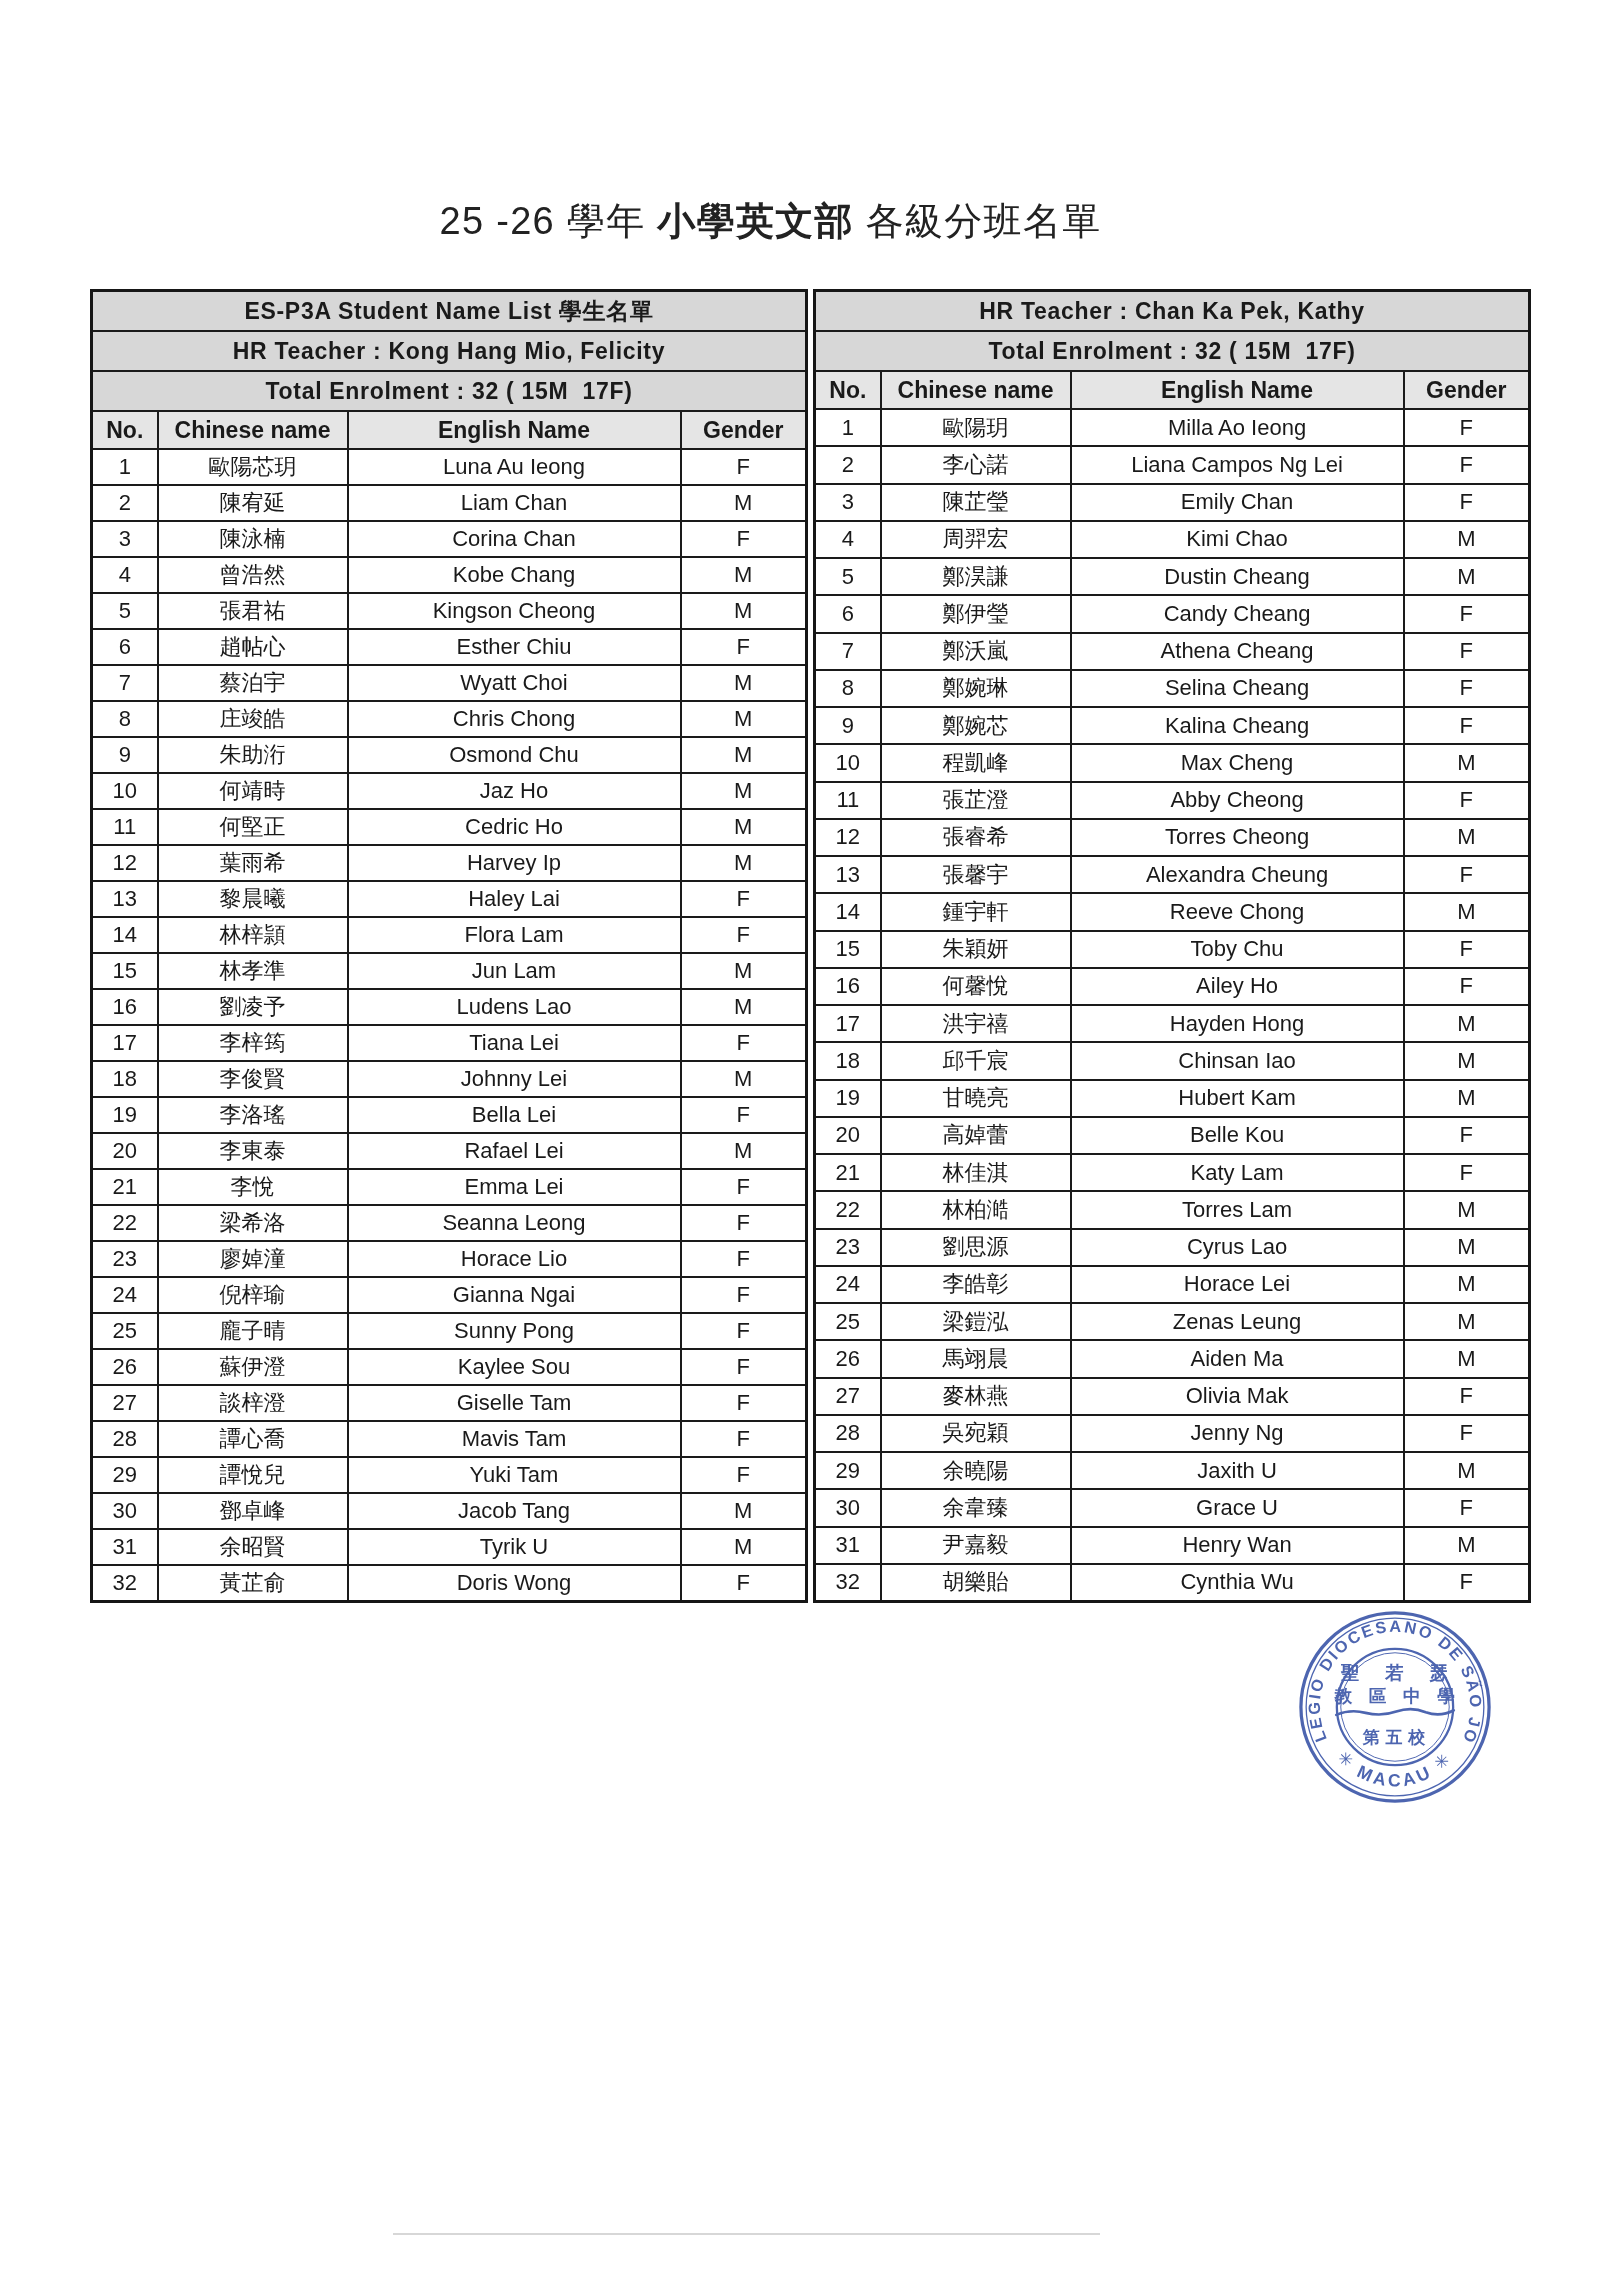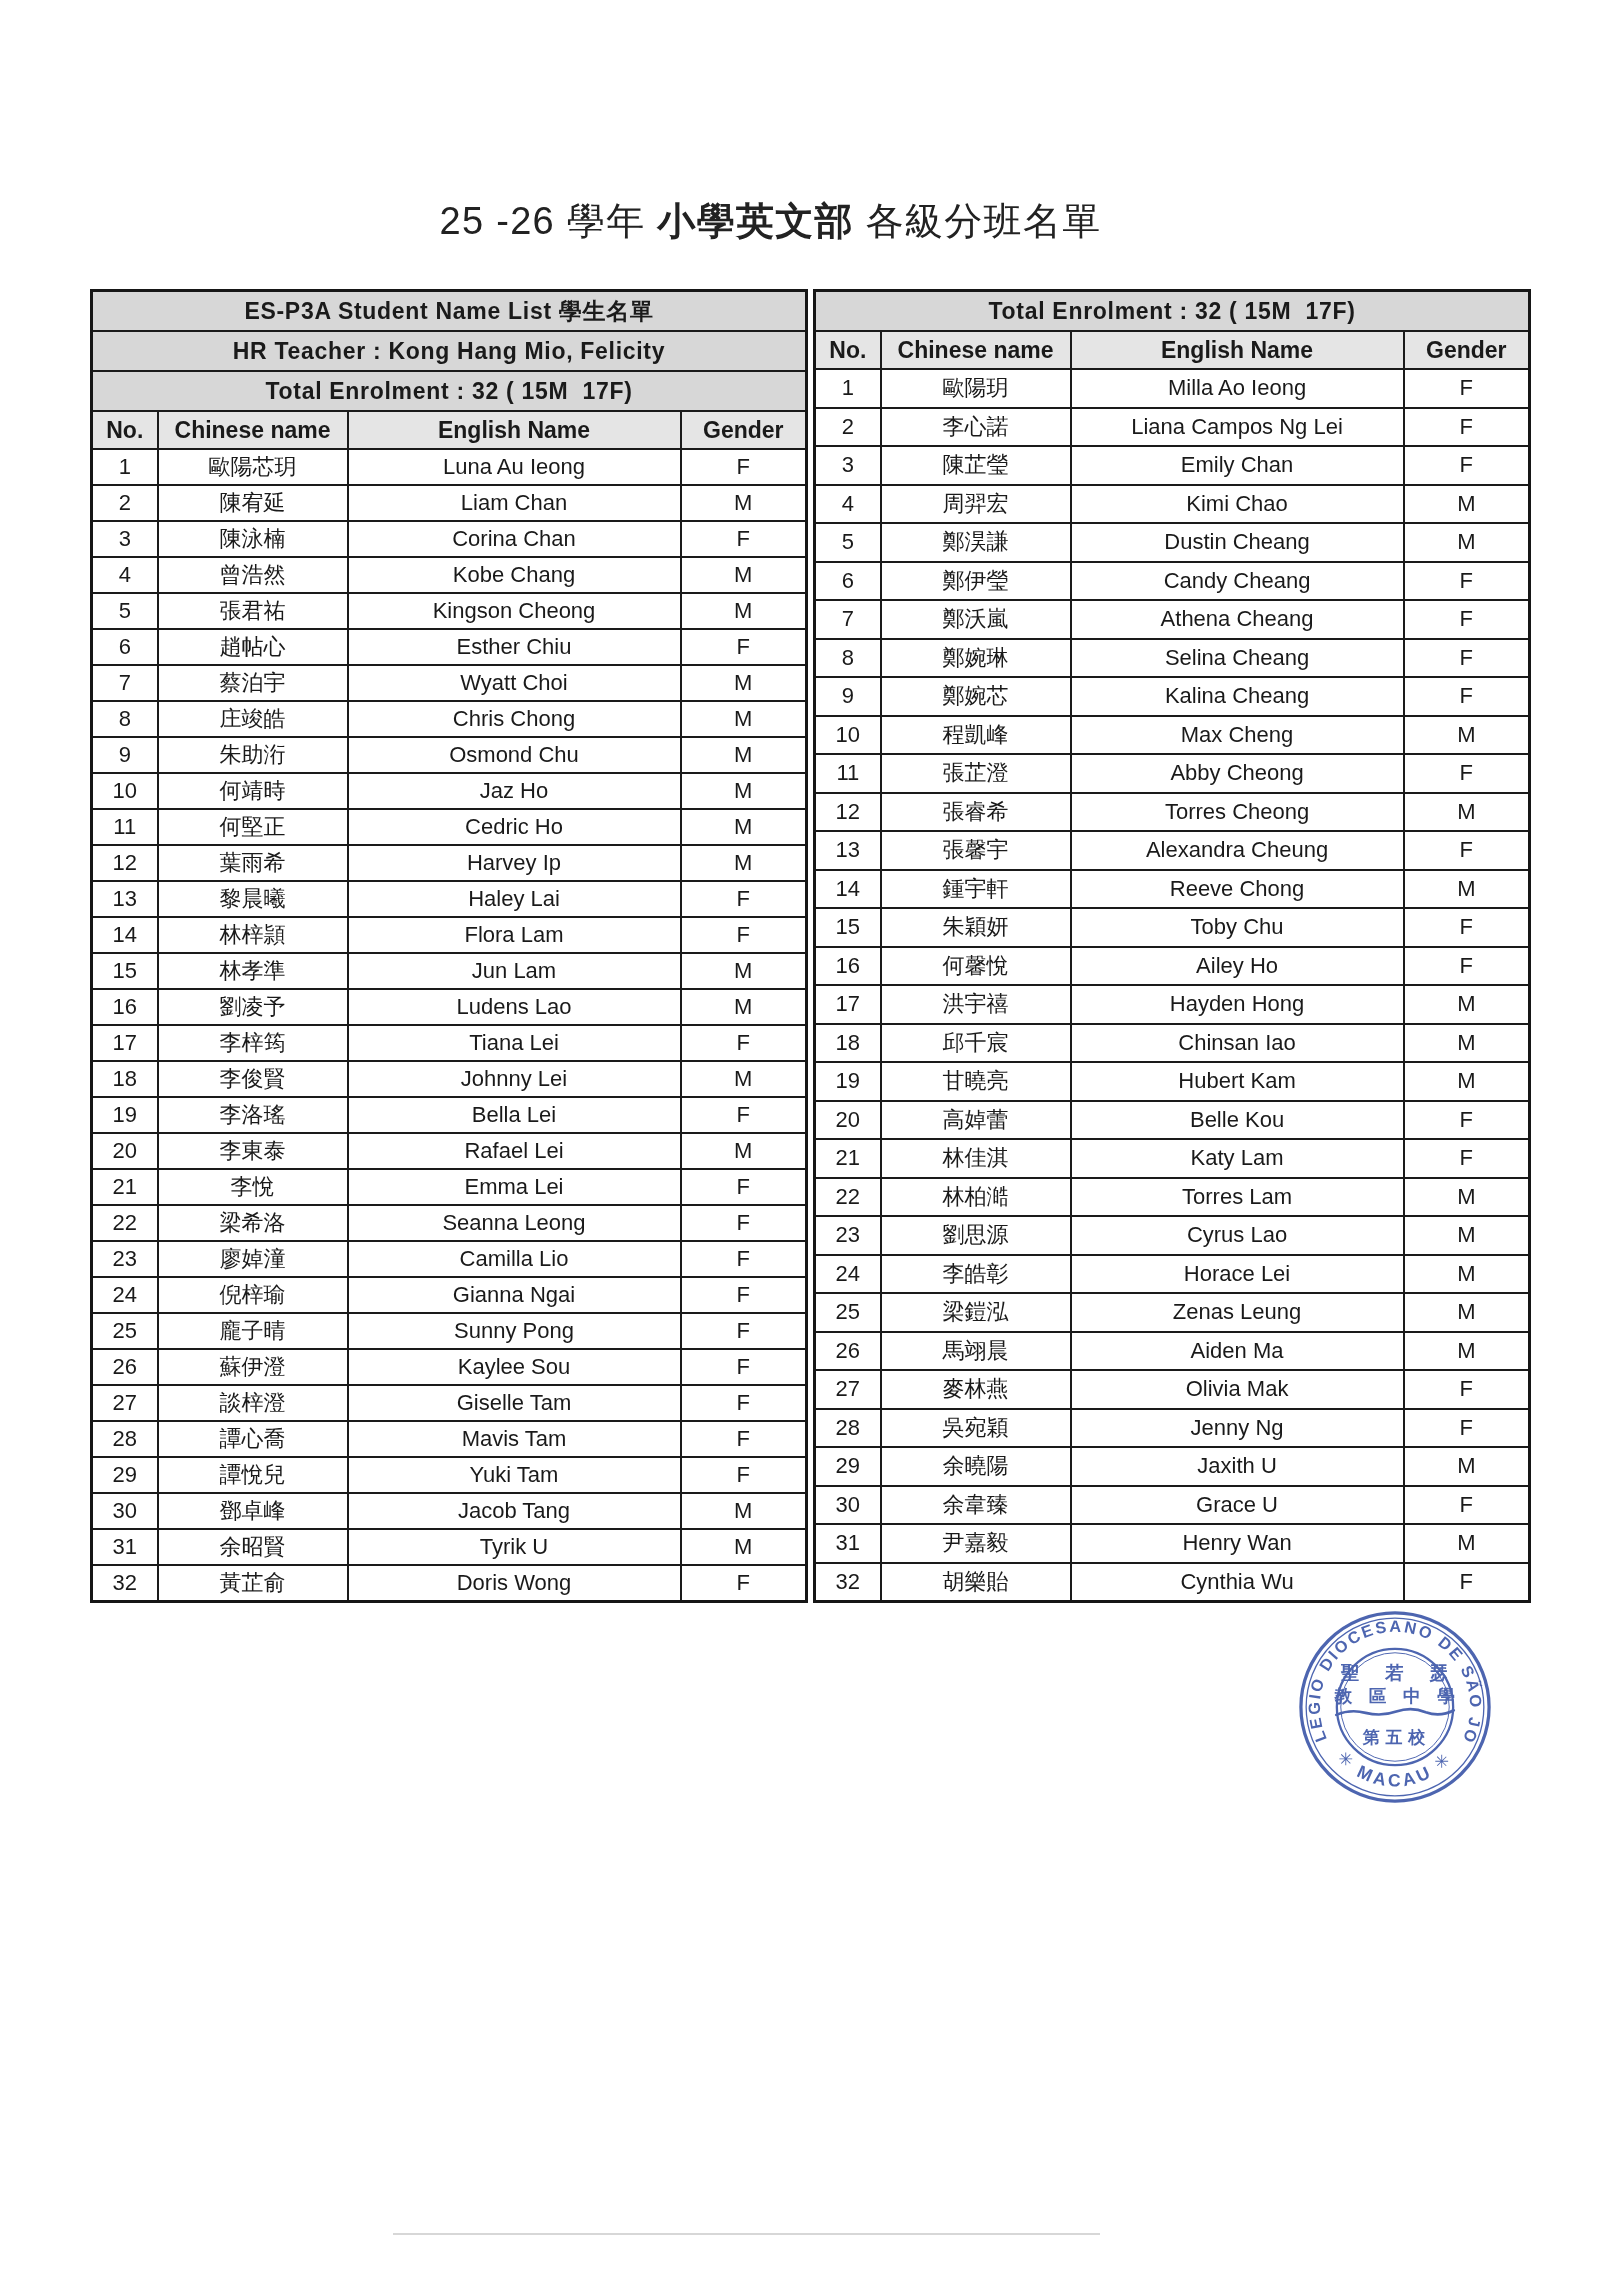--- a/index.html
+++ b/index.html
@@ -203,21 +203,21 @@
         </tr>
         <tr>
           <td>22</td>
           <td>梁希洛</td>
           <td>Seanna Leong</td>
           <td>F</td>
         </tr>
         <tr>
           <td>23</td>
           <td>廖婥潼</td>
-          <td>Camilla Lio</td>
+          <td>Horace Lio</td>
           <td>F</td>
         </tr>
         <tr>
           <td>24</td>
           <td>倪梓瑜</td>
           <td>Gianna Ngai</td>
           <td>F</td>
         </tr>
         <tr>
           <td>25</td>
@@ -272,20 +272,23 @@
 
   <table class="roster">
     <colgroup>
       <col style="width:66px">
         <col style="width:190px">
         <col style="width:333px">
         <col style="width:126px">
     </colgroup>
     <thead>
       <tr class="band">
+        <td colspan="4">HR Teacher : Chan Ka Pek, Kathy</td>
+      </tr>
+      <tr class="band">
         <td colspan="4">Total Enrolment : 32 ( 15M&nbsp; 17F)</td>
       </tr>
       <tr class="cols">
         <th>No.</th>
         <th>Chinese name</th>
         <th>English Name</th>
         <th>Gender</th>
       </tr>
     </thead>
     <tbody>

